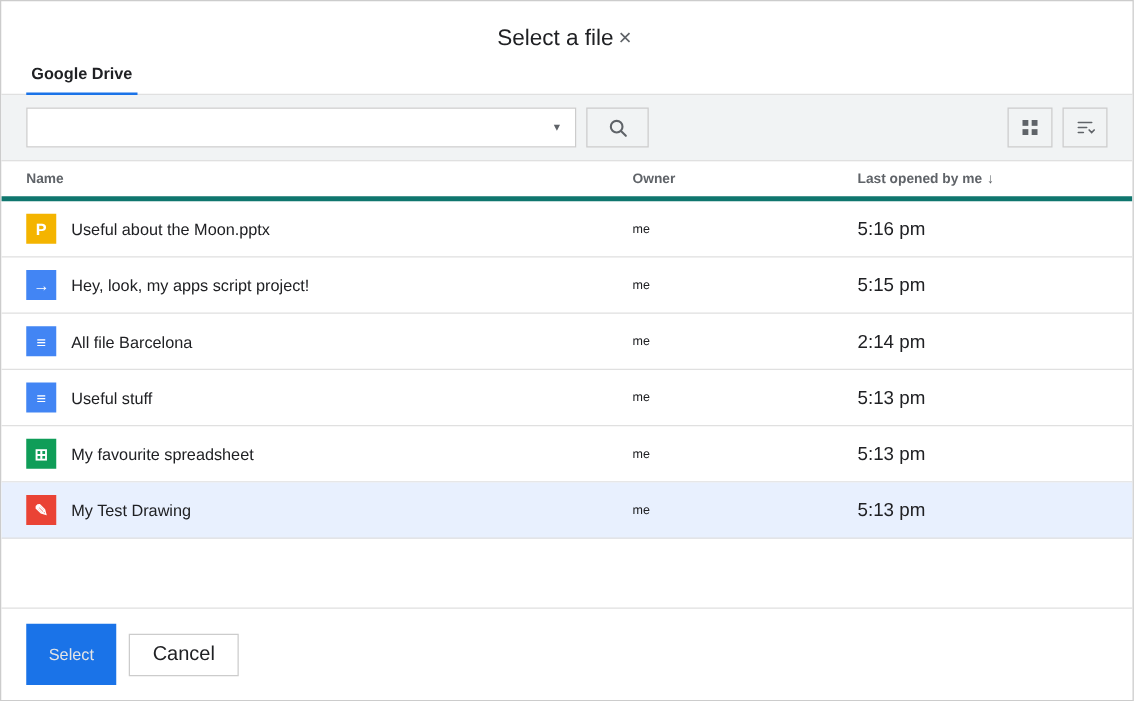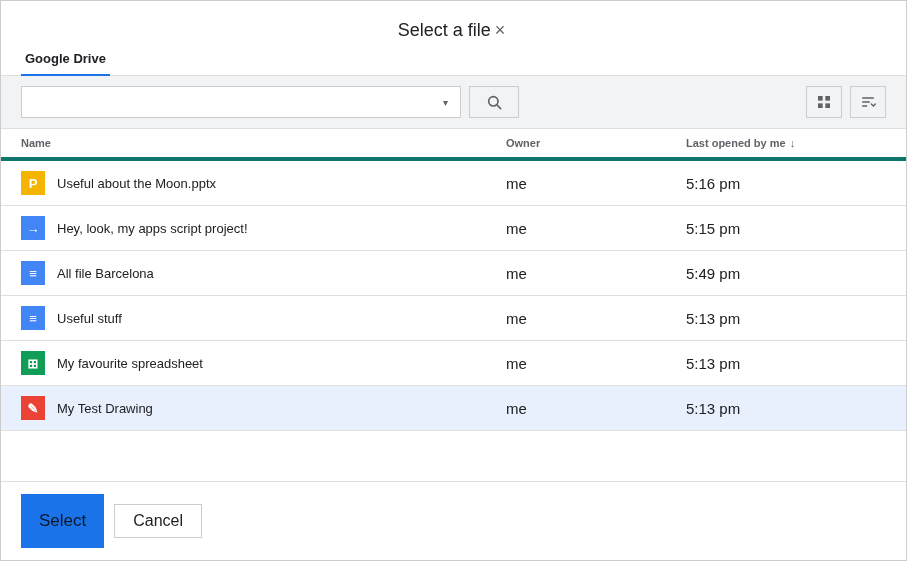--- a/index.html
+++ b/index.html
@@ -143,35 +143,35 @@
     .file-icon {
       width: 24px;
       height: 24px;
       margin-right: 12px;
       flex-shrink: 0;
       display: flex;
       align-items: center;
       justify-content: center;
     }
     .file-name { flex: 1; color: #202124; font-size: 13px; }
-    .file-owner { width: 180px; color: #202124; font-size: 15px; }
+    .file-owner { width: 180px; color: #202124; font-size: 10px; }
     .file-date { width: 200px; color: #202124; font-size: 15px; }
     .dialog-footer {
       display: flex;
       align-items: center;
       padding: 12px 20px;
       border-top: 1px solid #e0e0e0;
       gap: 10px;
     }
     .btn-select {
       background: #1a73e8;
-      color: #0f172a;
+      color: #e5e5e5;
       border: none;
       padding: 17px 18px;
-      font-size: 17px;
+      font-size: 13px;
       cursor: pointer;
       font-weight: 500;
     }
     .btn-cancel {
       background: #fff;
       color: #202124;
       border: 1px solid #ccc;
       padding: 7px 18px;
       font-size: 16px;
       cursor: pointer;
@@ -255,21 +255,21 @@
           <span class="file-name">Hey, look, my apps script project!</span>
           <span class="file-owner">me</span>
           <span class="file-date">5:15 pm</span>
         </div>
         <div class="file-row">
           <div class="file-icon">
             <div style="background: rgb(66, 133, 244); color: rgb(255, 255, 255); width: 24px; height: 24px; display: flex; align-items: center; justify-content: center; font-size: 13px; font-weight: bold;">≡</div>
           </div>
           <span class="file-name">All file Barcelona</span>
           <span class="file-owner">me</span>
-          <span class="file-date">5:49 pm</span>
+          <span class="file-date">2:14 pm</span>
         </div>
         <div class="file-row">
           <div class="file-icon">
             <div style="background: rgb(66, 133, 244); color: rgb(255, 255, 255); width: 24px; height: 24px; display: flex; align-items: center; justify-content: center; font-size: 13px; font-weight: bold;">≡</div>
           </div>
           <span class="file-name">Useful stuff</span>
           <span class="file-owner">me</span>
           <span class="file-date">5:13 pm</span>
         </div>
         <div class="file-row">

